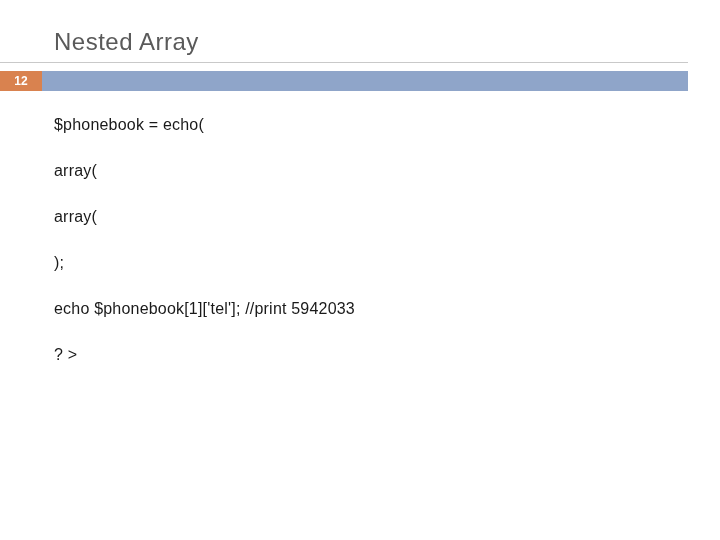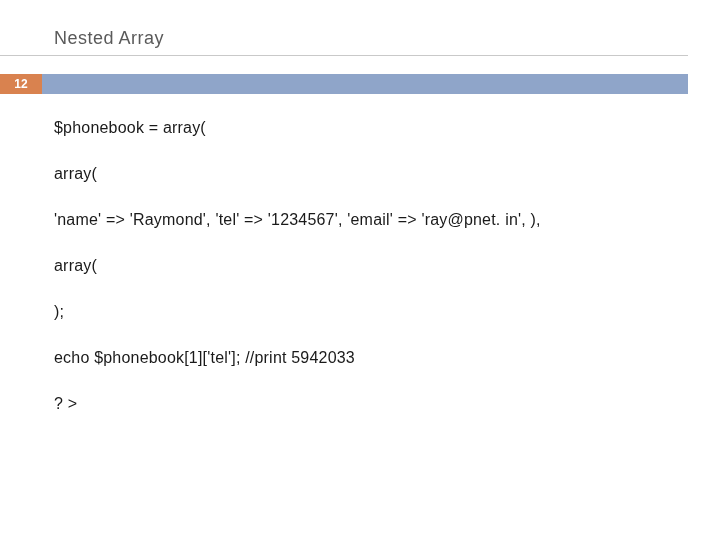--- a/index.html
+++ b/index.html
@@ -5,26 +5,26 @@
   * { box-sizing: border-box; margin: 0; padding: 0; }
   html, body { width: 720px; height: 540px; background: #ffffff; font-family: "Segoe UI", "Helvetica Neue", Arial, sans-serif; }
   .slide {
     width: 720px;
     height: 540px;
     background: #ffffff;
     position: relative;
     padding: 28px 0 0 0;
   }
   .title {
-    font-size: 18px;
+    font-size: 24px;
     font-weight: 400;
     color: #5a5a5a;
     padding: 0 0 6px 54px;
     border-bottom: 1px solid #c9c9c9;
-    margin: 0 32px 18px 0;
+    margin: 0 32px 8px 0;
     letter-spacing: 0.5px;
   }
   .bar-row {
     display: flex;
     align-items: stretch;
     height: 20px;
     margin-bottom: 24px;
   }
   .page-box {
     width: 42px;
@@ -58,21 +58,20 @@
 
 <div class="slide">
   <div class="title">Nested Array</div>
 
   <div class="bar-row">
     <div class="page-box">12</div>
     <div class="accent-bar"></div>
   </div>
 
   <div class="content">
-    <div class="line">$phonebook = array(</div>
+    <div class="line">$phonebook = echo(</div>
     <div class="line">array(</div>
-    <div class="line">'name' =&gt; 'Raymond', 'tel' =&gt; '1234567', 'email' =&gt; 'ray@pnet. in', ),</div>
     <div class="line">array(</div>
     <div class="line">);</div>
     <div class="line">echo $phonebook[1]['tel']; //print 5942033</div>
     <div class="line">? &gt;</div>
   </div>
 </div>
 
 </body></html>

